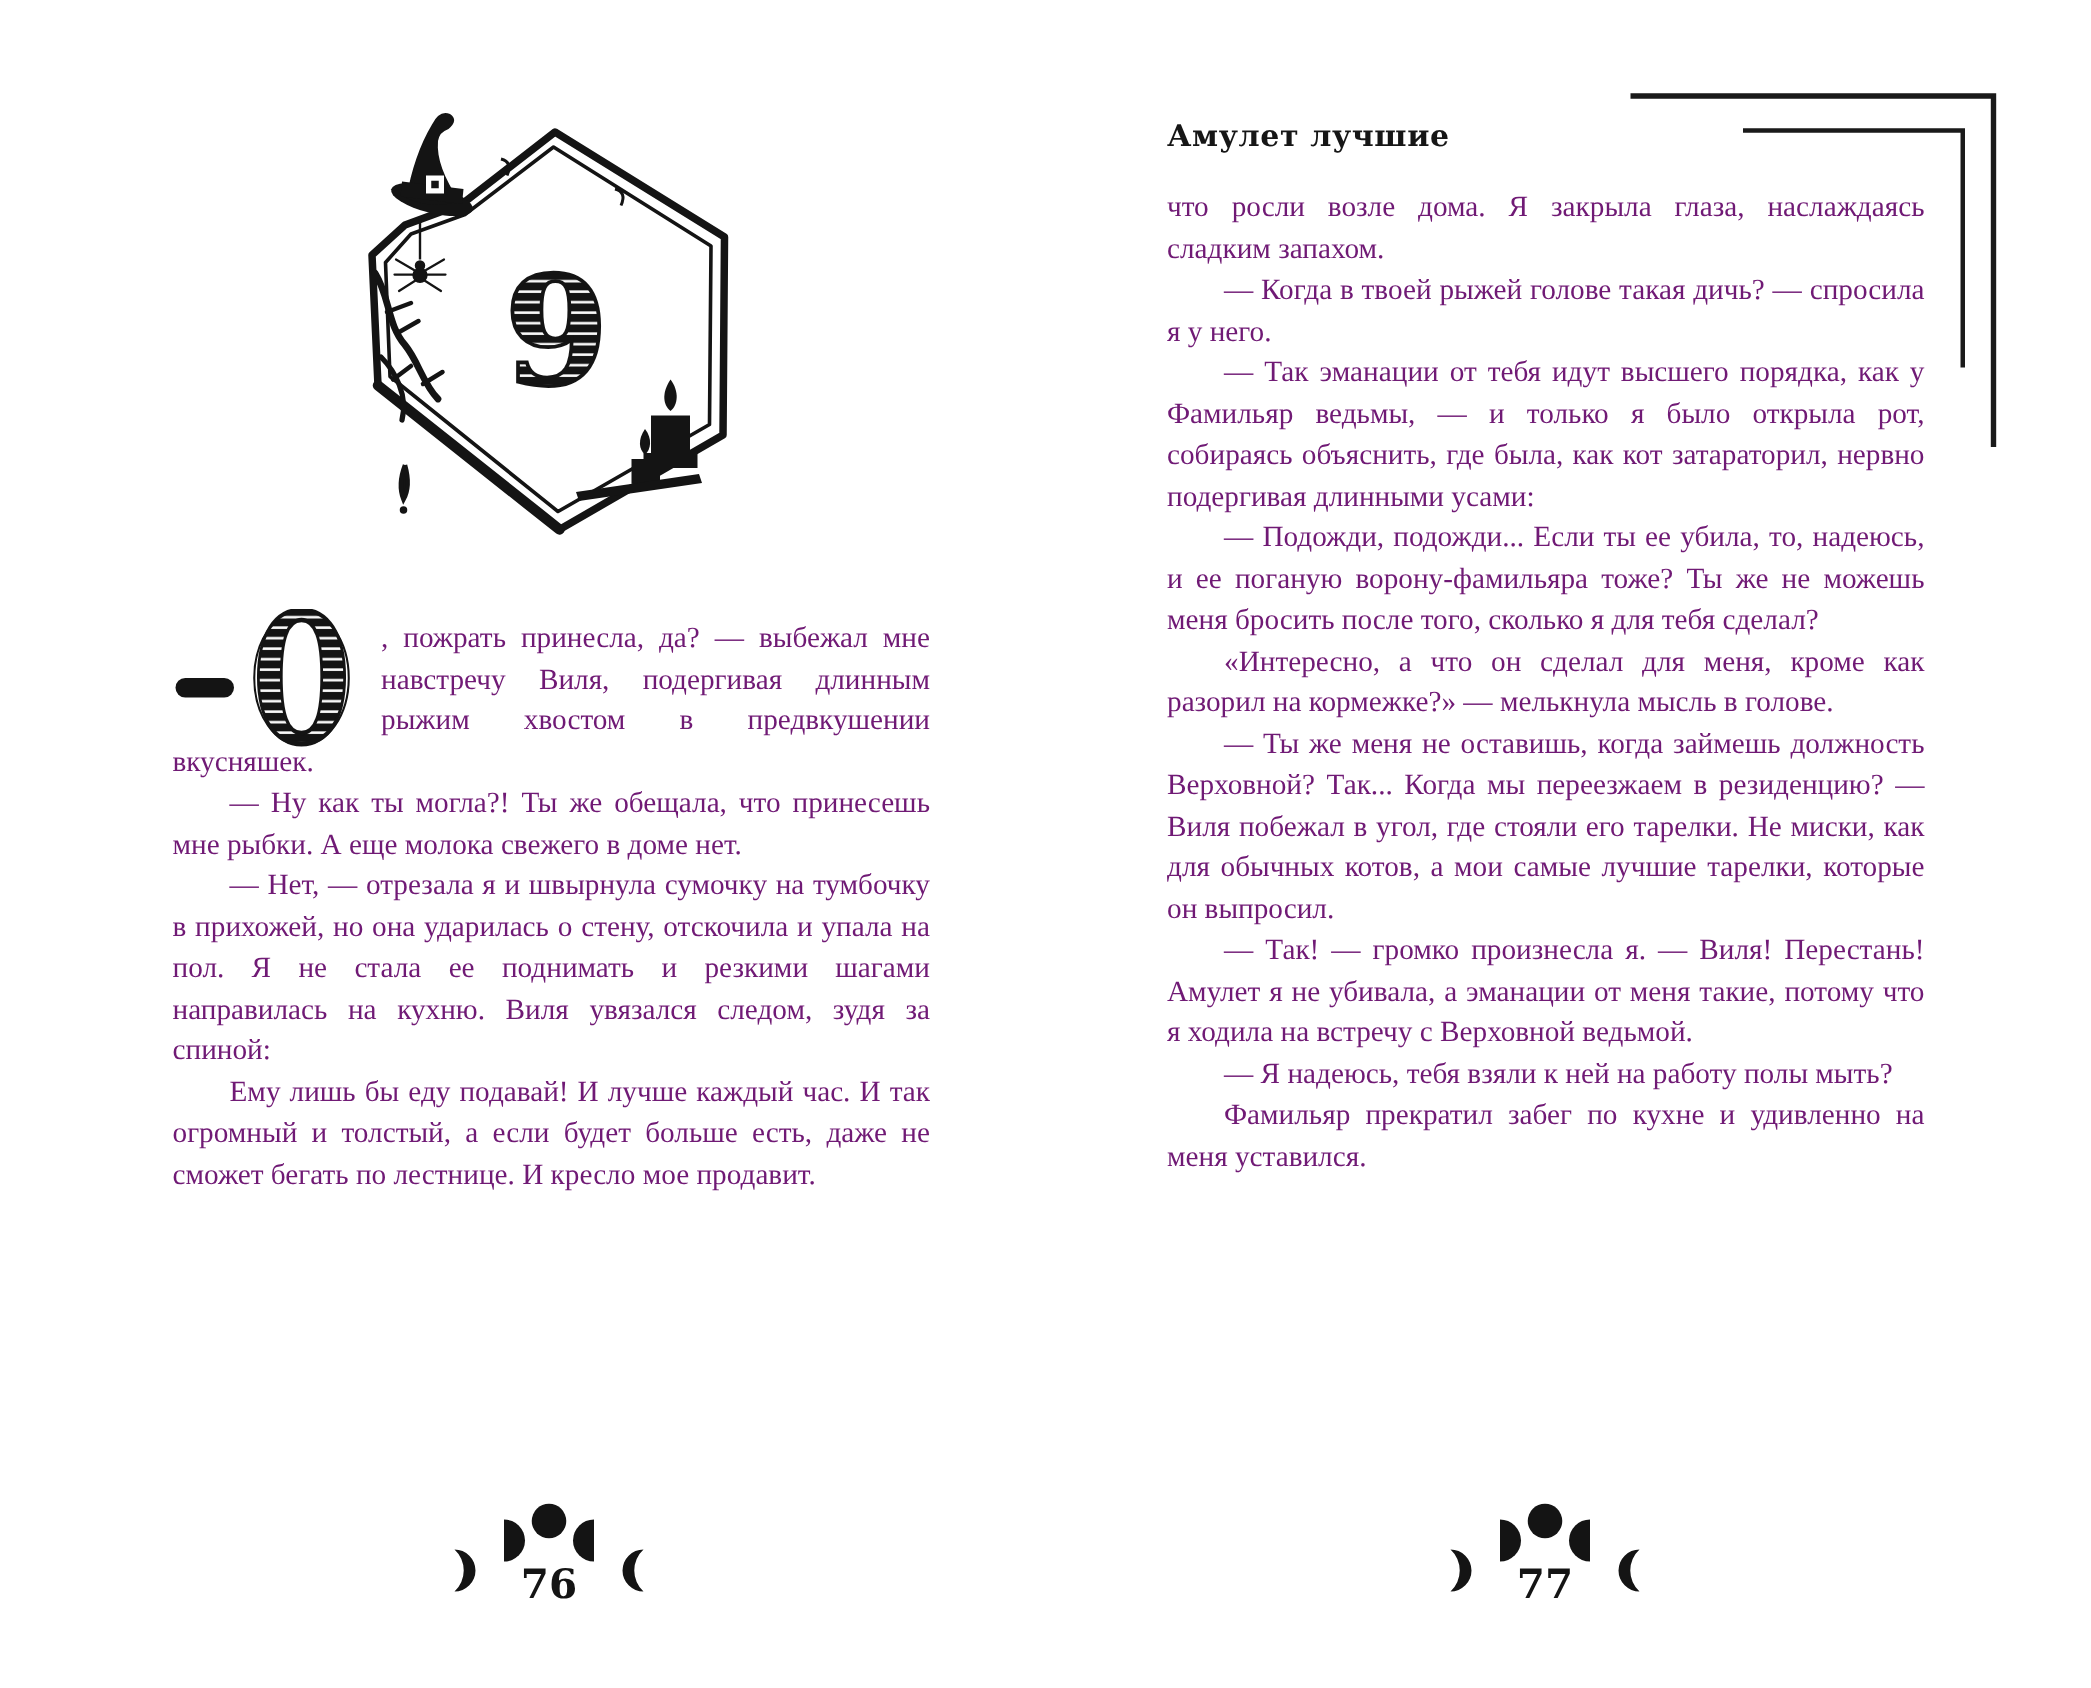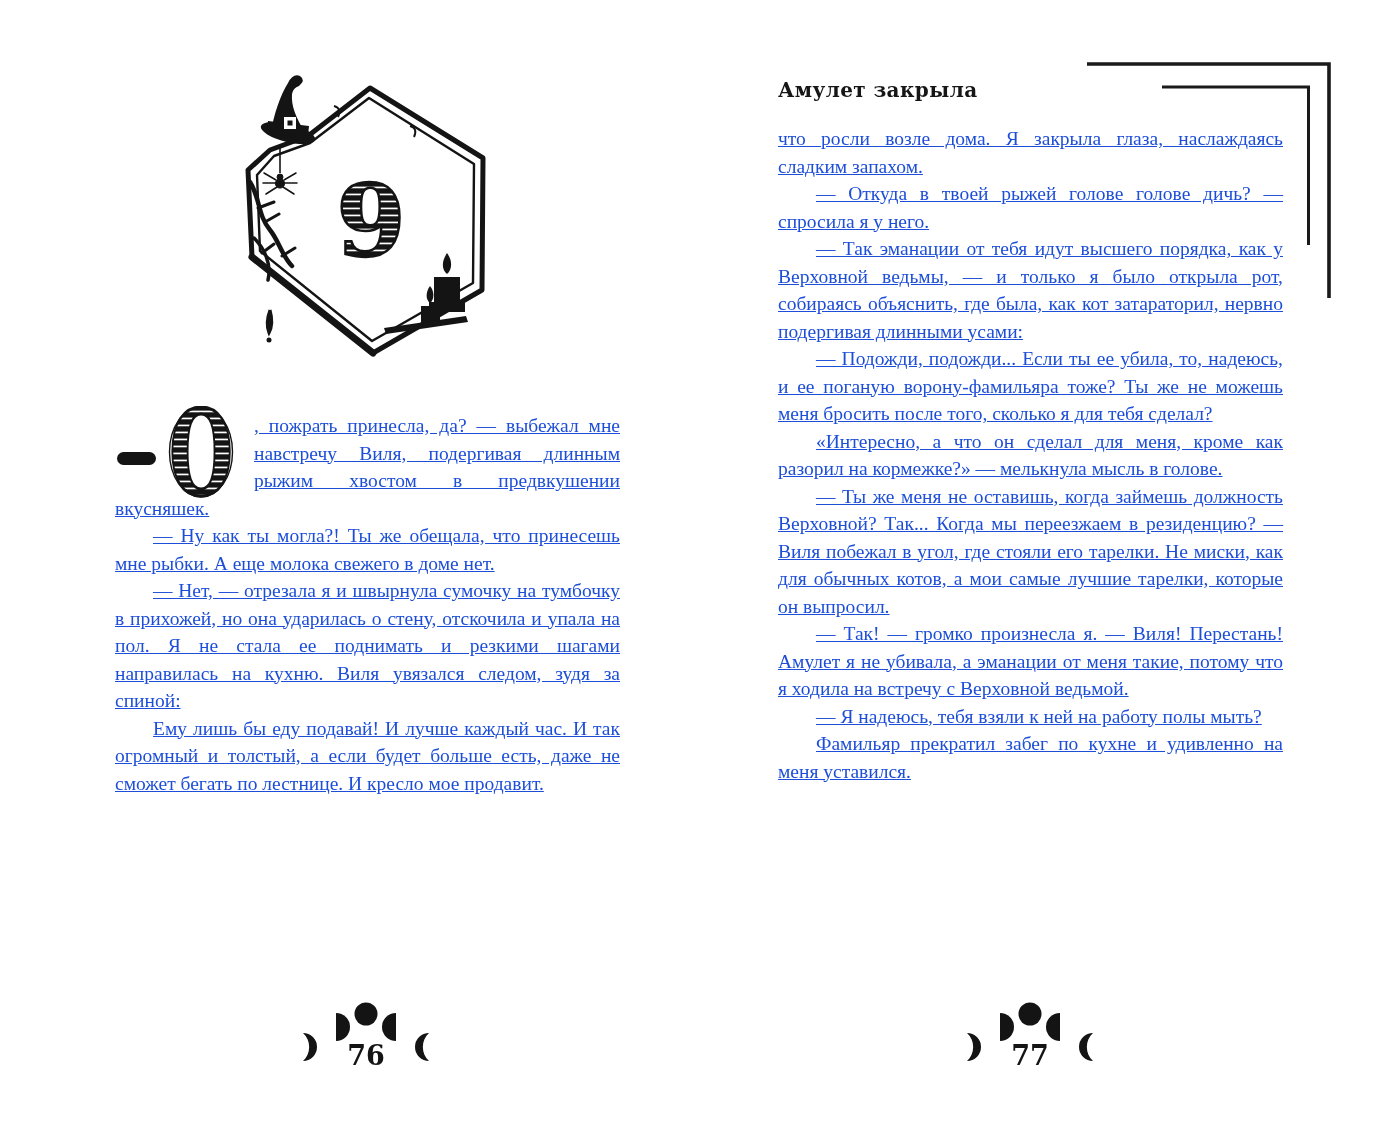--- a/index.html
+++ b/index.html
@@ -6,22 +6,22 @@
   body{
     width:1394px;height:1125px;position:relative;overflow:hidden;
     background:#ffffff;color:#1c1c1c;
     font-family:"Liberation Serif", serif;
   }
   .body-col{position:absolute;width:505px;}
   .body-col-left{left:115px;top:412px;}
   .body-col-right{left:778px;top:125px;}
   p.para{
     margin:0;font-size:19.5px;line-height:27.5px;
-    text-align:justify;color:#1d4ed8;
-    -webkit-hyphens:manual;hyphens:manual;text-decoration:underline;
+    text-align:justify;color:#701a75;
+    -webkit-hyphens:manual;hyphens:manual;
   }
   p.indent{text-indent:38px;}
   .dropcap-block{
     float:left;width:136px;height:80px;position:relative;margin-right:3px;
   }
   .dash-bar{
     position:absolute;left:2px;top:40px;width:39px;height:13px;
     border-radius:7px;background:#141414;
   }
   .dropcap-svg{position:absolute;left:52px;top:-6px;}
@@ -123,31 +123,31 @@
   <g fill="#141414">
     <path d="M12,33 A14 14 0 0 1 12,61 A19 19 0 0 0 12,33 Z"></path>
     <path d="M45,13 A14 14 0 0 1 45,41 Z"></path>
     <circle cx="75" cy="14" r="11.5"></circle>
     <path d="M105,13 A14 14 0 0 0 105,41 Z"></path>
     <path d="M138,33 A14 14 0 0 0 138,61 A19 19 0 0 1 138,33 Z"></path>
   </g>
   <text x="75" y="65" text-anchor="middle" font-family="'DejaVu Serif', serif" font-size="27" font-weight="bold" fill="#141414">76</text>
 </svg>
 
-<div class="running-head">Амулет закрыла</div>
+<div class="running-head">Амулет лучшие</div>
 
 <svg class="corner-svg" width="250" height="245" viewBox="0 0 250 245">
   <path d="M2,6 H244 V240" stroke="#1a1a1a" stroke-width="3.6" fill="none"></path>
   <path d="M77,29 H223.5 V187" stroke="#1a1a1a" stroke-width="3" fill="none"></path>
 </svg>
 
 <div class="body-col body-col-right">
   <p class="para">что росли возле дома. Я закрыла глаза, наслаждаясь сладким запахом.</p>
-  <p class="para indent">— Откуда в твоей рыжей голове голове дичь? — спросила я у него.</p>
-  <p class="para indent">— Так эманации от тебя идут высшего порядка, как у Верховной ведьмы, — и только я было открыла рот, собираясь объяснить, где была, как кот затара­торил, нервно подергивая длинными усами:</p>
+  <p class="para indent">— Когда в твоей рыжей голове такая дичь? — спросила я у него.</p>
+  <p class="para indent">— Так эманации от тебя идут высшего порядка, как у Фамильяр ведьмы, — и только я было открыла рот, собираясь объяснить, где была, как кот затара­торил, нервно подергивая длинными усами:</p>
   <p class="para indent">— Подожди, подожди... Если ты ее убила, то, на­деюсь, и ее поганую ворону-фамильяра тоже? Ты же не можешь меня бросить после того, сколько я для тебя сделал?</p>
   <p class="para indent">«Интересно, а что он сделал для меня, кроме как разорил на кормежке?» — мелькнула мысль в голове.</p>
   <p class="para indent">— Ты же меня не оставишь, когда займешь должность Верховной? Так... Когда мы переез­жаем в резиденцию? — Виля побежал в угол, где стояли его тарелки. Не миски, как для обычных котов, а мои самые лучшие тарелки, которые он выпросил.</p>
   <p class="para indent">— Так! — громко произнесла я. — Виля! Пере­стань! Амулет я не убивала, а эманации от меня такие, потому что я ходила на встречу с Верховной ведьмой.</p>
   <p class="para indent">— Я надеюсь, тебя взяли к ней на работу полы мыть?</p>
   <p class="para indent">Фамильяр прекратил забег по кухне и удивленно на меня уставился.</p>
 </div>
 
 <svg class="footer-svg footer-right" width="150" height="72" viewBox="0 0 150 72">
   <g fill="#141414">

